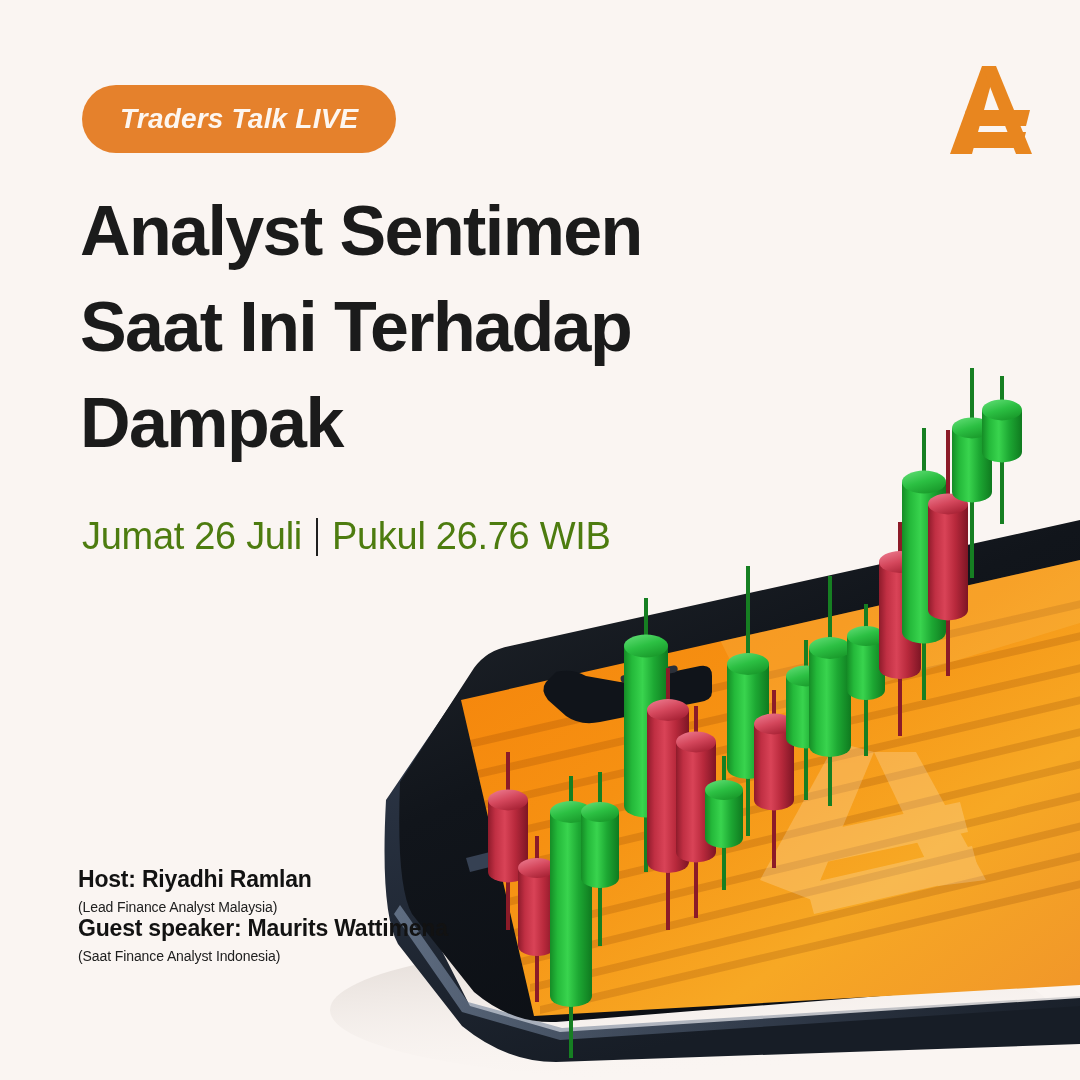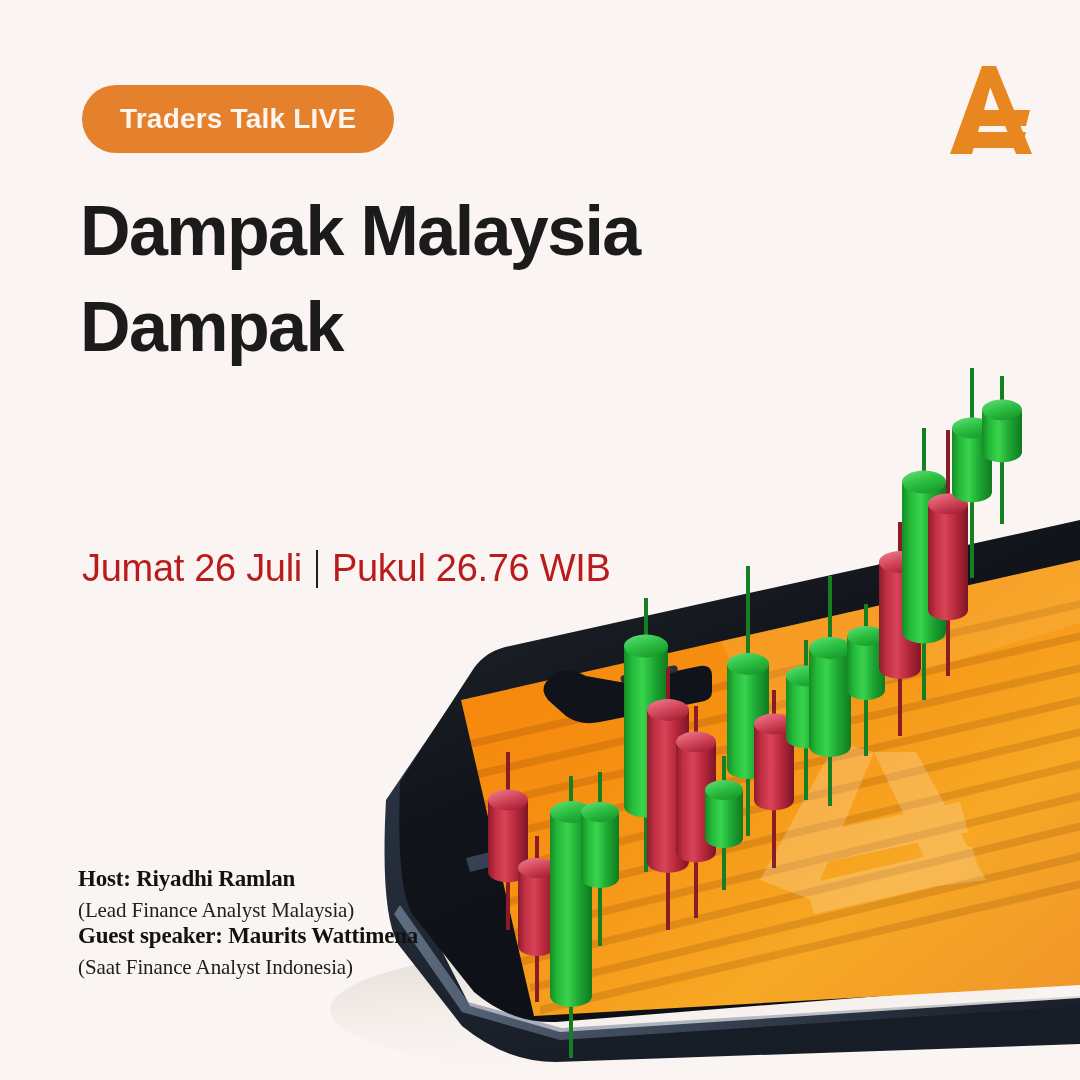--- a/index.html
+++ b/index.html
@@ -32,20 +32,21 @@
   #badge {
     position:absolute;
     left:82px; top:85px;
     height:68px;
     padding:0 38px;
     border-radius:34px;
     background:#e5812c;
     display:flex;
     align-items:center;
     justify-content:flex-end;
+    font-style:italic;
   }
   #badge .badge-label {
     color:#fdf6f0;
     font-size:28px;
     font-weight:bold;
     letter-spacing:0.2px;
     white-space:nowrap;
   }
 
   
@@ -69,53 +70,51 @@
     line-height:1.0;
     letter-spacing:-1.6px;
     margin-bottom:26px;
     white-space:nowrap;
   }
 
   
   #datetime {
     position:absolute;
     left:82px; top:515px;
-    color:#b91c1c;
+    color:#4d7c0f;
     font-size:38px;
     font-weight:normal;
     letter-spacing:-0.3px;
     white-space:nowrap;
     display:flex;
     align-items:center;
     gap:14px;
-    margin-top:32px;
   }
   #datetime .sep {
     display:inline-block;
     width:2px; height:38px;
     background:#1f1f1f;
   }
 
   
   #people {
     position:absolute;
     left:78px; top:866px;
     z-index:6;
-    font-family:Liberation Serif, serif;
   }
   #people .p-name {
     color:#121212;
     font-size:23px;
     font-weight:bold;
     letter-spacing:-0.2px;
     white-space:nowrap;
   }
   #people .p-role {
     color:#202020;
-    font-size:21px;
+    font-size:14px;
     font-weight:normal;
     letter-spacing:-0.1px;
     margin-top:6px;
     white-space:nowrap;
   }
   #people .person + .person { }
 </style>
 </head>
 <body>
 
@@ -345,21 +344,22 @@
   <svg id="logo" viewBox="0 0 104 102">
     <g fill="#e8861f">
       <path d="M12,96 L44,8 L58,8 L34,96 Z"></path>
       <path d="M44,8 L58,8 L94,96 L78,96 Z"></path>
       <path d="M28,52 L92,52 L88,68 L24,68 Z"></path>
       <path d="M22,74 L88,74 L84,90 L18,90 Z"></path>
     </g>
   </svg>
 
   <div id="title">
-    <span class="line">Dampak Malaysia</span>
+    <span class="line">Analyst Sentimen</span>
+    <span class="line">Saat Ini Terhadap</span>
     <span class="line">Dampak</span>
   </div>
 
   <div id="datetime">
     <span>Jumat 26 Juli</span>
     <span class="sep"></span>
     <span>Pukul 26.76 WIB</span>
   </div>
 
   <div id="people">

